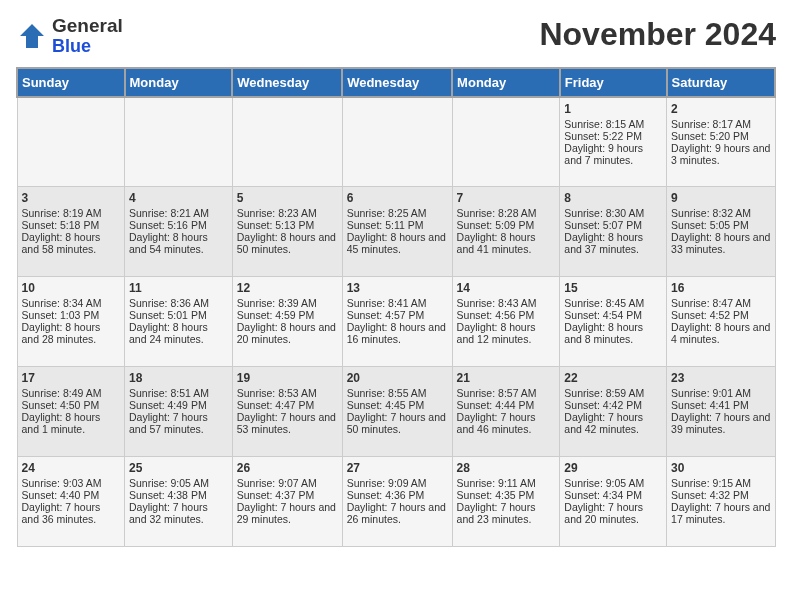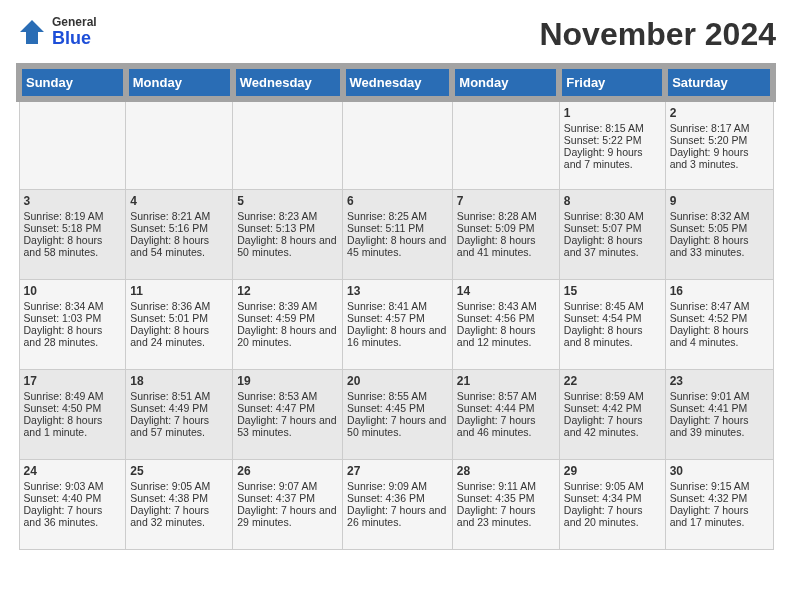--- a/index.html
+++ b/index.html
@@ -19,21 +19,21 @@
     .logo {
       display: flex;
       align-items: center;
     }
     .logo-text {
       display: flex;
       flex-direction: column;
       line-height: 1.1;
     }
     .logo-general {
-      font-size: 12px;
+      font-size: 19px;
       font-weight: bold;
       color: #333;
     }
     .logo-blue {
       font-size: 18px;
       font-weight: bold;
       color: #1d4ed8;
     }
     .logo-icon {
       width: 32px;
@@ -56,21 +56,21 @@
       width: 100%;
       border-collapse: collapse;
     }
     thead tr th {
       background-color: #2a6db5;
       color: #fff;
       font-size: 13px;
       font-weight: bold;
       padding: 6px 4px;
       text-align: left;
-      border: 6px solid #a3a3a3;
+      border: 2px solid #a3a3a3;
     }
     tbody tr td {
       vertical-align: top;
       font-size: 10.5px;
       color: #333;
       padding: 4px 4px;
       border: 1px solid #ccc;
       height: 90px;
       width: 113px;
     }

